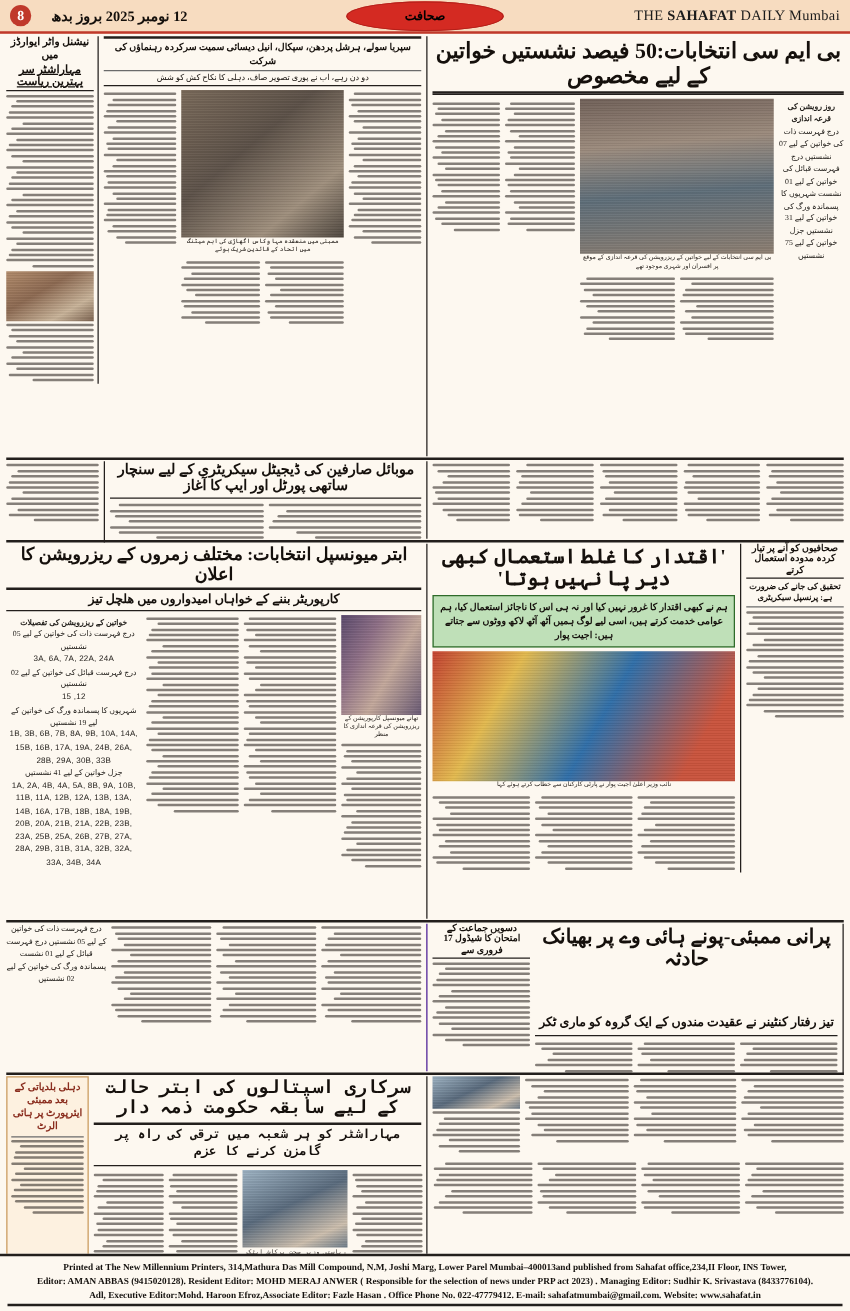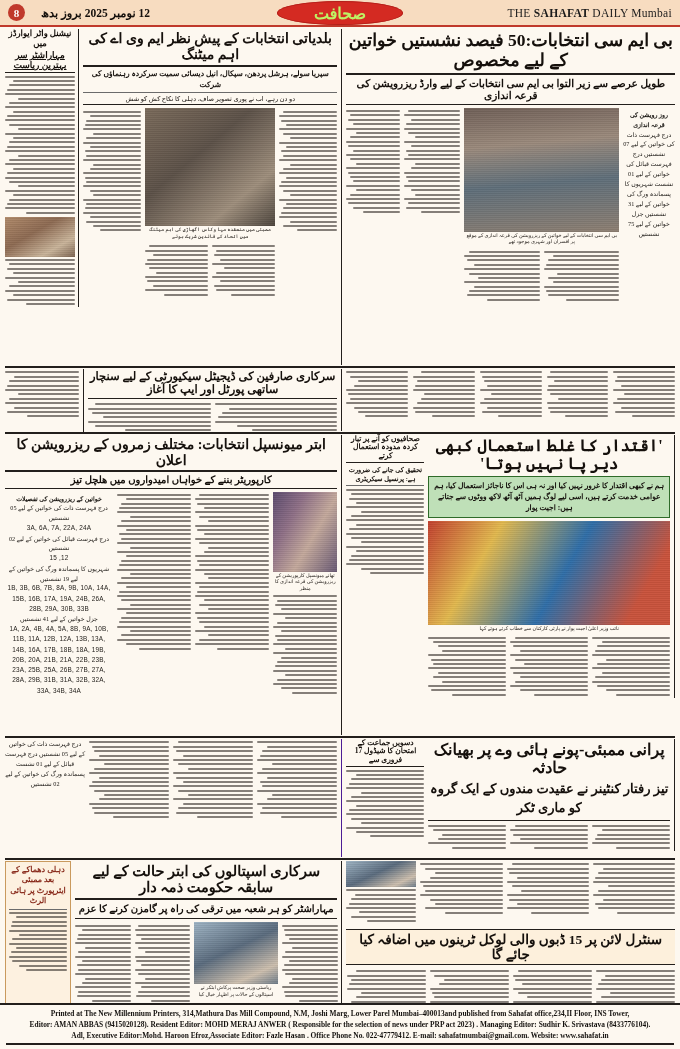--- a/index.html
+++ b/index.html
@@ -35,21 +35,21 @@
     direction:rtl;font-weight:600;letter-spacing:.2px;
   }
   .logo-wrap{
     position:absolute;left:50%;top:1px;transform:translateX(-50%);
     width:126px;height:24px;
   }
   .logo-ell{
     width:126px;height:24px;border-radius:50%/50%;
     background:#d42a22;
     display:flex;align-items:center;justify-content:center;
-    color:#bef264;font-size:16px;font-weight:bold;direction:rtl;
+    color:#000000;font-size:10px;font-weight:bold;direction:rtl;
     letter-spacing:1px;
     box-shadow:inset 0 0 0 1px #b3201a;
   }
   .brand{
     margin-left:auto;font-size:11.5px;letter-spacing:.3px;color:#1b1b1b;
   }
   .brand b{font-weight:bold;}
   .hl{ 
     direction:rtl;text-align:center;font-weight:bold;
     line-height:1.12;letter-spacing:-.2px;
@@ -84,22 +84,23 @@
     direction:rtl;text-align:center;font-size:5px;line-height:1.35;
     color:#2a2520;margin-top:1px;
   }
 
   .greenbox{
     background:#bfe0b8;border:1px solid #2f6b2a;
     direction:rtl;text-align:center;font-weight:bold;
     font-size:7.5px;line-height:1.5;padding:3px 4px;
   }
   .boldsub{
-    direction:rtl;text-align:center;font-weight:bold;font-size:13px;
+    direction:rtl;text-align:center;font-weight:bold;font-size:10px;
     line-height:1.45;
+    margin-top:32px;
   }
   .sub-rtl{direction:rtl;text-align:center;font-size:7px;line-height:1.4;}
 
   .wardlist{
     direction:rtl;font-size:6.2px;line-height:1.6;text-align:center;
     letter-spacing:.2px;color:#1d1a16;
   }
   .wardlist .wl-h{font-weight:bold;display:block;margin-top:2px;}
   .wardlist .wl-c{display:block;font-family:"Liberation Sans",sans-serif;font-size:6.4px;}
 
@@ -137,21 +138,20 @@
       <div class="logo-ell">صحافت</div>
     </div>
     <div class="brand"><span>THE </span><b>SAHAFAT</b><span> DAILY Mumbai</span></div>
   </div>
 
   <div style="display:flex;padding:2px 5px 0;box-sizing:border-box;height:338px;">
 
     <div style="width:336px;order:2;padding-left:4px;box-sizing:border-box;border-left:1px solid #231f1c;">
       <div class="hl" style="font-size:17.5px;padding:2px 0 3px;">بی ایم سی انتخابات:50 فیصد نشستیں خواتین کے لیے مخصوص</div>
       <div class="rule2"></div>
-      <div class="hl" style="font-size:10.5px;padding:3px 0 2px;font-weight:bold;">طویل عرصے سے زیر التوا بی ایم سی انتخابات کے لیے وارڈ ریزرویشن کی قرعہ اندازی</div>
       <div class="rule"></div>
 
       <div style="display:flex;gap:4px;padding-top:3px;">
 
         <div style="width:54px;" class="body-lines">
           <div class="ln s1"></div>
             <div class="ln s2"></div>
             <div class="ln s4"></div>
             <div class="ln s3"></div>
           <div class="ln s1"></div>
@@ -298,21 +298,20 @@
               <div class="ln s5"></div>
               <div class="ln s2"></div>
               <div class="ln s1"></div>
             <div class="ln s3"></div>
               <div class="ln s4"></div>
               <div class="ln s6"></div>
           </div>
         </div>
 
         <div style="flex:1;">
-          <div class="hl" style="font-size:14px;padding:2px 0 3px;">بلدیاتی انتخابات کے پیش نظر ایم وی اے کی اہم میٹنگ</div>
           <div class="rule2"></div>
           <div class="sub-rtl" style="font-weight:bold;font-size:7.5px;padding:2px 0;">سپریا سولے، ہرشل پردھن، سپکال، انیل دیسائی سمیت سرکردہ رہنماؤں کی شرکت</div>
           <div class="thin"></div>
           <div class="sub-rtl" style="font-size:6.5px;padding:1px 0;">دو دن رہے، اب نے پوری تصویر صاف، دہلی کا نکاح کش کو شش</div>
           <div class="rule"></div>
 
           <div style="display:flex;gap:4px;padding-top:3px;">
             <div style="width:58px;" class="body-lines">
               <div class="ln s1"></div>
                 <div class="ln s3"></div>
@@ -495,21 +494,21 @@
             <div class="ln s4"></div>
           <div class="ln s1"></div>
             <div class="ln s5"></div>
             <div class="ln s2"></div>
             <div class="ln s1"></div>
           <div class="ln s3"></div>
             <div class="ln s4"></div>
             <div class="ln s6"></div>
         </div>
         <div style="flex:1;border-left:1px solid #231f1c;padding-left:4px;">
-          <div class="hl" style="font-size:11.5px;padding:1px 0 2px;">سرکاری صارفین کی ڈیجیٹل سیکیورٹی کے لیے سنچار ساتھی پورٹل اور ایپ کا آغاز</div>
+          <div class="hl" style="font-size:11.5px;padding:1px 0 2px;">موبائل صارفین کی ڈیجیٹل سیکریٹری کے لیے سنچار ساتھی پورٹل اور ایپ کا آغاز</div>
           <div class="rule"></div>
           <div style="display:flex;gap:4px;margin-top:2px;" class="body-lines">
             <div style="flex:1">
                 <div class="ln s1"></div>
                 <div class="ln s3"></div>
                 <div class="ln s2"></div>
                 <div class="ln s4"></div>
                 <div class="ln s1"></div>
                 <div class="ln s5"></div>
                 <div class="ln s6"></div>
@@ -528,48 +527,20 @@
       </div>
     </div>
   </div>
 
   <div class="rule2" style="margin:1px 5px;"></div>
 
   <div style="display:flex;padding:0 5px;box-sizing:border-box;height:300px;">
 
     <div style="width:336px;order:2;padding-left:4px;box-sizing:border-box;border-left:1px solid #231f1c;">
       <div style="display:flex;gap:4px;">
-        <div style="width:78px;">
-          <div class="hl" style="font-size:7.5px;">صحافیوں کو آنے پر تیار کردہ مدودہ استعمال کرتے</div>
-          <div class="rule" style="margin:2px 0;"></div>
-          <div class="sub-rtl" style="font-weight:bold;font-size:6.5px;">تحقیق کی جانے کی ضرورت ہے: پرنسپل سیکریٹری</div>
-          <div class="thin" style="margin:2px 0;"></div>
-          <div class="body-lines">
-            <div class="ln s1"></div>
-              <div class="ln s2"></div>
-              <div class="ln s4"></div>
-              <div class="ln s3"></div>
-            <div class="ln s1"></div>
-              <div class="ln s5"></div>
-              <div class="ln s2"></div>
-              <div class="ln s1"></div>
-            <div class="ln s3"></div>
-              <div class="ln s4"></div>
-              <div class="ln s1"></div>
-              <div class="ln s2"></div>
-            <div class="ln s5"></div>
-              <div class="ln s1"></div>
-              <div class="ln s3"></div>
-              <div class="ln s2"></div>
-            <div class="ln s4"></div>
-              <div class="ln s1"></div>
-              <div class="ln s5"></div>
-              <div class="ln s6"></div>
-          </div>
-        </div>
         <div style="flex:1;border-right:1px solid #231f1c;padding-right:4px;">
           <div class="hl" style="font-size:16px;padding:2px 0 3px;">'اقتدار کا غلط استعمال کبھی دیر پا نہیں ہوتا'</div>
           <div class="greenbox">ہم نے کبھی اقتدار کا غرور نہیں کیا اور نہ ہی اس کا ناجائز استعمال کیا، ہم عوامی خدمت کرتے ہیں، اسی لیے لوگ ہمیں آٹھ آٹھ لاکھ ووٹوں سے جتاتے ہیں: اجیت پوار</div>
           <div class="photo banner" style="height:104px;margin-top:3px;"></div>
           <div class="cap">نائب وزیر اعلیٰ اجیت پوار نے پارٹی کارکنان سے خطاب کرتے ہوئے کہا</div>
           <div style="display:flex;gap:4px;margin-top:2px;" class="body-lines">
             <div style="flex:1">
                 <div class="ln s1"></div>
                 <div class="ln s3"></div>
                 <div class="ln s2"></div>
@@ -610,20 +581,48 @@
                 <div class="ln s4"></div>
                 <div class="ln s2"></div>
                 <div class="ln s1"></div>
                 <div class="ln s3"></div>
                 <div class="ln s2"></div>
                 <div class="ln s5"></div>
                 <div class="ln s1"></div>
                 <div class="ln s4"></div>
                 <div class="ln s6"></div>
               </div>
+          </div>
+        </div>
+        <div style="width:78px;">
+          <div class="hl" style="font-size:7.5px;">صحافیوں کو آنے پر تیار کردہ مدودہ استعمال کرتے</div>
+          <div class="rule" style="margin:2px 0;"></div>
+          <div class="sub-rtl" style="font-weight:bold;font-size:6.5px;">تحقیق کی جانے کی ضرورت ہے: پرنسپل سیکریٹری</div>
+          <div class="thin" style="margin:2px 0;"></div>
+          <div class="body-lines">
+            <div class="ln s1"></div>
+              <div class="ln s2"></div>
+              <div class="ln s4"></div>
+              <div class="ln s3"></div>
+            <div class="ln s1"></div>
+              <div class="ln s5"></div>
+              <div class="ln s2"></div>
+              <div class="ln s1"></div>
+            <div class="ln s3"></div>
+              <div class="ln s4"></div>
+              <div class="ln s1"></div>
+              <div class="ln s2"></div>
+            <div class="ln s5"></div>
+              <div class="ln s1"></div>
+              <div class="ln s3"></div>
+              <div class="ln s2"></div>
+            <div class="ln s4"></div>
+              <div class="ln s1"></div>
+              <div class="ln s5"></div>
+              <div class="ln s6"></div>
           </div>
         </div>
       </div>
     </div>
 
     <div style="width:339px;order:1;padding-right:4px;box-sizing:border-box;">
       <div class="hl" style="font-size:14px;padding:2px 0 2px;">ابتر میونسپل انتخابات: مختلف زمروں کے ریزرویشن کا اعلان</div>
       <div class="rule2"></div>
       <div class="hl" style="font-size:10px;padding:2px 0;">کارپوریٹر بننے کے خواہاں امیدواروں میں ھلچل تیز</div>
       <div class="rule"></div>
@@ -938,23 +937,20 @@
             <div class="ln s3"></div>
             <div class="ln s2"></div>
             <div class="ln s4"></div>
           <div class="ln s1"></div>
             <div class="ln s5"></div>
             <div class="ln s2"></div>
             <div class="ln s6"></div>
         </div>
       </div>
 
-      <div style="background:#fdf0dc;border-top:1px solid #231f1c;border-bottom:1px solid #231f1c;margin-top:4px;padding:2px 0;">
-        <div class="hl" style="font-size:13.5px;">سنٹرل لائن پر 15 ڈبوں والی لوکل ٹرینوں میں اضافہ کیا جائے گا</div>
-      </div>
       <div style="display:flex;gap:4px;margin-top:3px;" class="body-lines">
         <div style="flex:1">
             <div class="ln s1"></div>
             <div class="ln s3"></div>
             <div class="ln s2"></div>
             <div class="ln s4"></div>
             <div class="ln s1"></div>
             <div class="ln s5"></div>
             <div class="ln s2"></div>
             <div class="ln s1"></div>
@@ -996,40 +992,40 @@
             <div class="ln s2"></div>
             <div class="ln s1"></div>
             <div class="ln s6"></div>
           </div>
       </div>
     </div>
 
     <div style="width:339px;order:1;padding-right:4px;box-sizing:border-box;">
       <div style="display:flex;gap:4px;">
         <div style="width:58px;" class="sidebox">
-          <div class="sidebox-t">دہلی دھماکے کے بعد ممبئی ایئرپورٹ پر ہائی الرٹ</div>
+          <div class="sidebox-t">دہلی بلدیاتی کے بعد ممبئی ایئرپورٹ پر ہائی الرٹ</div>
           <div class="thin" style="margin:2px 0;"></div>
           <div class="body-lines">
             <div class="ln s1"></div>
               <div class="ln s3"></div>
               <div class="ln s2"></div>
               <div class="ln s4"></div>
             <div class="ln s1"></div>
               <div class="ln s5"></div>
               <div class="ln s2"></div>
               <div class="ln s1"></div>
             <div class="ln s3"></div>
               <div class="ln s4"></div>
               <div class="ln s1"></div>
               <div class="ln s2"></div>
             <div class="ln s5"></div>
               <div class="ln s6"></div>
           </div>
         </div>
-        <div style="flex:1;">
+        <div style="flex:1;font-family:Liberation Mono, monospace;">
           <div class="hl" style="font-size:14.5px;padding:2px 0 3px;">سرکاری اسپتالوں کی ابتر حالت کے لیے سابقہ حکومت ذمہ دار</div>
           <div class="rule2"></div>
           <div class="sub-rtl" style="font-weight:bold;font-size:10px;padding:2px 0;">مہاراشٹر کو ہر شعبہ میں ترقی کی راہ پر گامزن کرنے کا عزم</div>
           <div class="rule"></div>
           <div style="display:flex;gap:4px;margin-top:3px;">
             <div style="flex:1" class="body-lines">
               <div class="ln s1"></div>
                 <div class="ln s3"></div>
                 <div class="ln s2"></div>
                 <div class="ln s4"></div>

